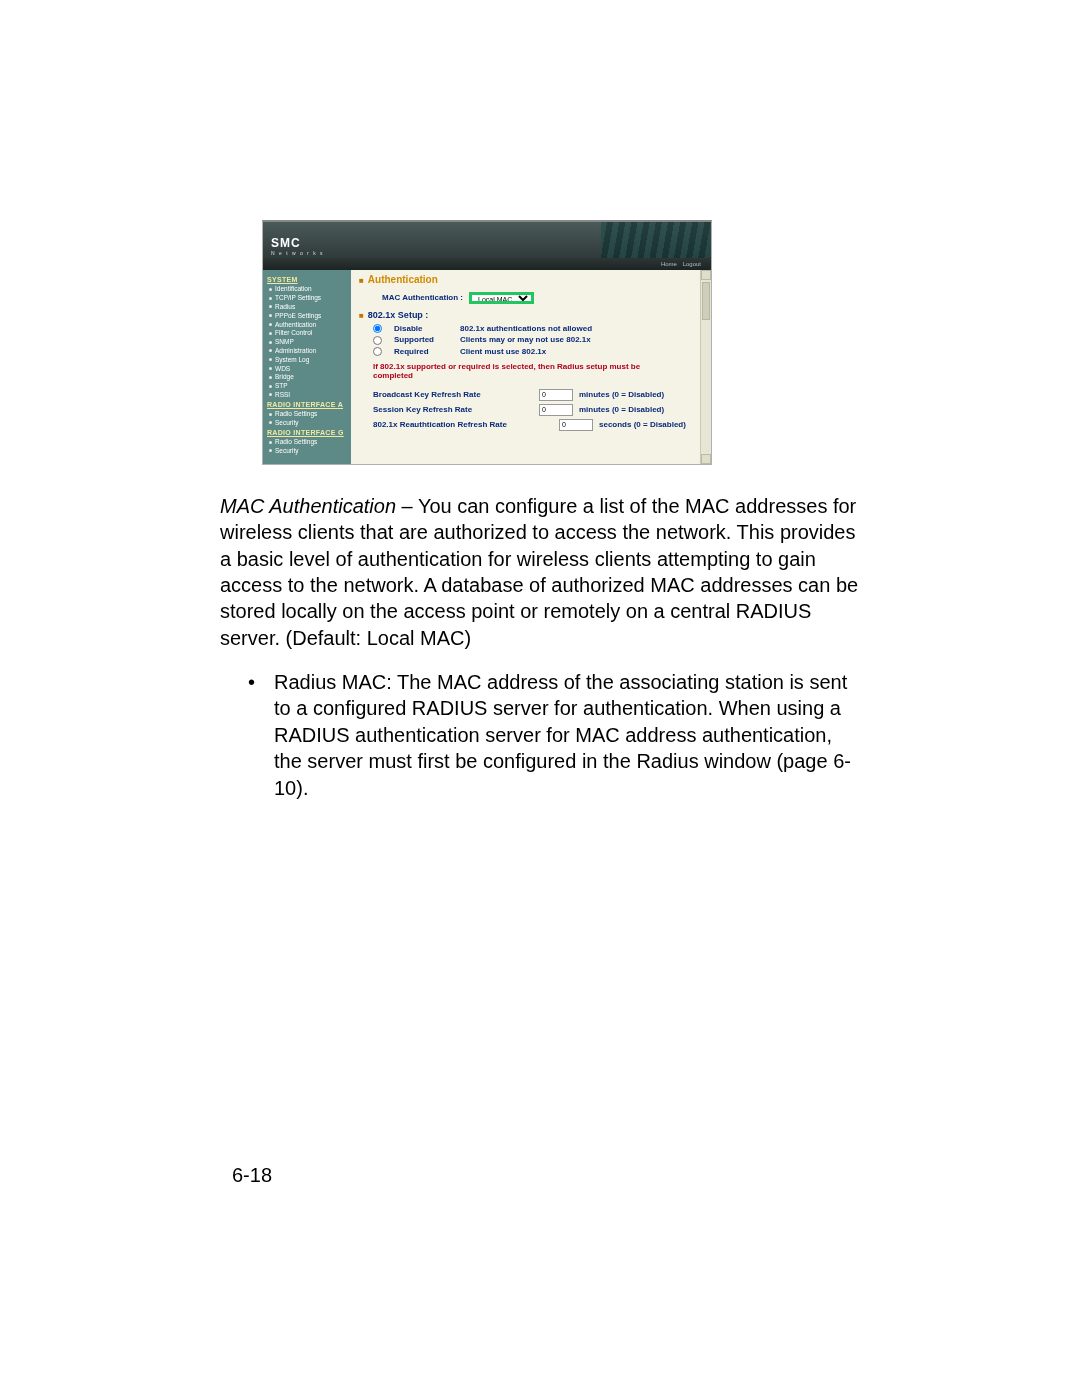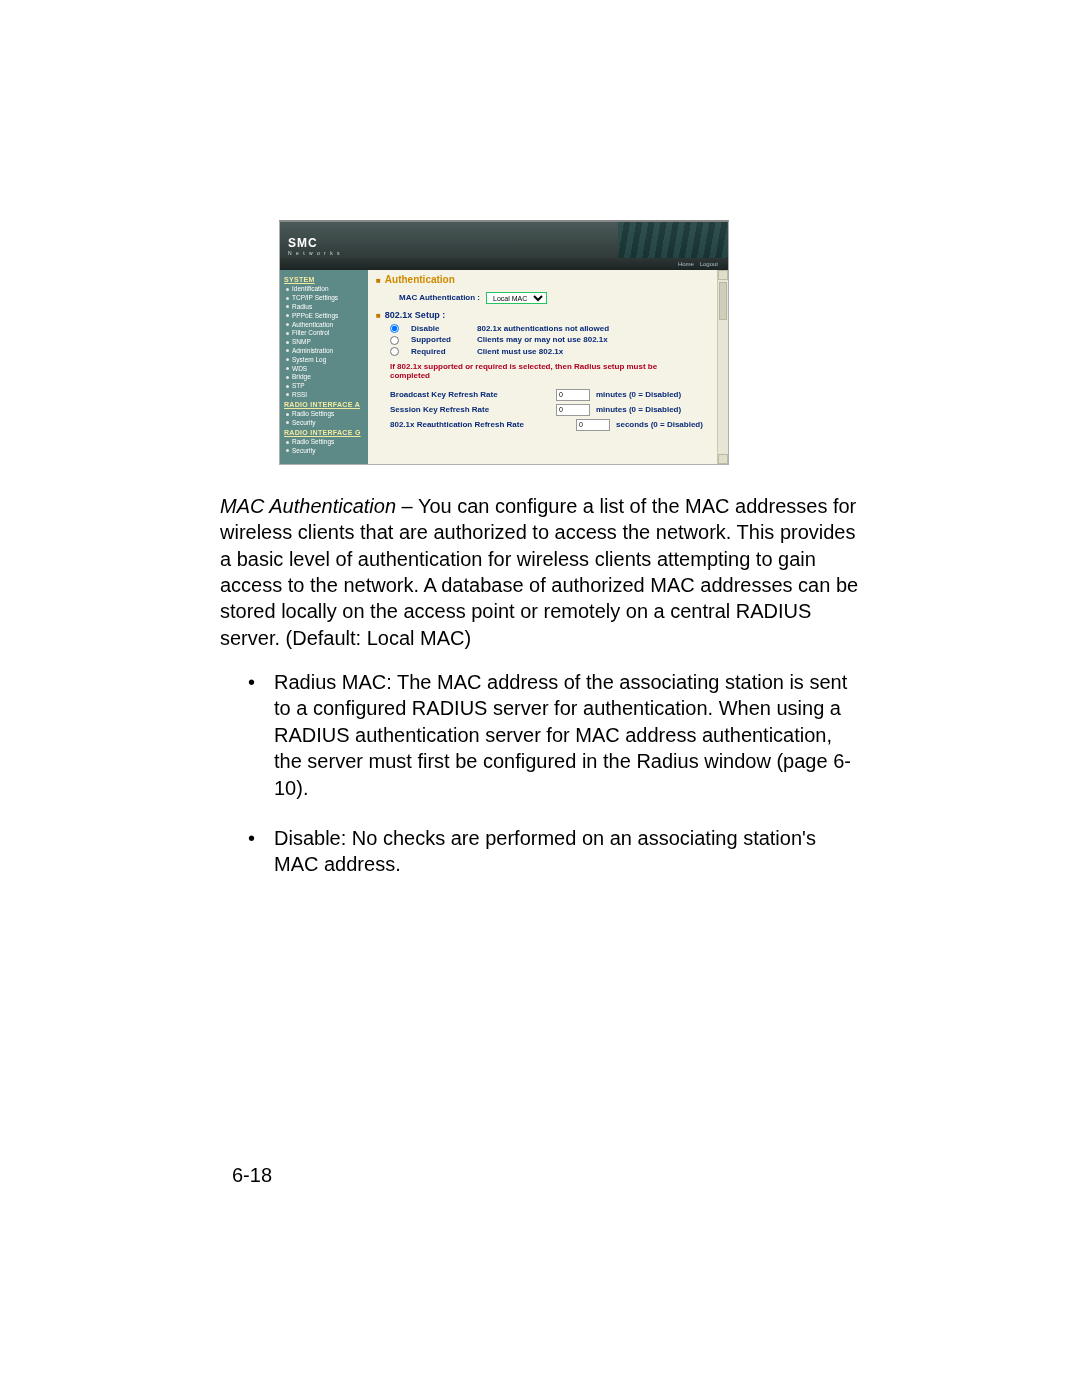--- a/index.html
+++ b/index.html
@@ -18,21 +18,21 @@
   }
   .section-title {
     font-style: italic;
     font-size: 23px;
     font-weight: 400;
     margin-bottom: 60px;
   }
   
   .shot {
     width: 448px;
-    margin: 0 0 28px 59px;
+    margin: 0 0 28px 42px;
     border: 1px solid #b0b0b0;
     border-top: 2px solid #888;
     box-shadow: 0 0 0 1px #e8e8e8 inset;
     font-size: 8px;
     line-height: 1.2;
     color: #003366;
     background: #3b82f6;
     position: relative;
   }
   .shot .topbar {
@@ -133,21 +133,21 @@
     color: #d18a00;
     font-weight: bold;
     font-size: 10px;
     margin-bottom: 6px;
   }
   .shot .h1 .bullet, .shot .h2 .bullet { color:#c07800; margin-right:4px; font-size:8px; }
   .shot .row { display:flex; align-items:center; gap:6px; margin:3px 0; }
   .shot .lblblue { color:#0a2a7a; font-weight:bold; font-size:8px;padding-left:23px; }
   .shot select {
     font-size:7px; padding:0 2px; height:12px;
-    border:1px solid #22c55e; background:#fff;
+    border:3px solid #22c55e; background:#fff;
   }
   .shot .h2 {
     color:#0a2a7a; font-weight:bold; font-size:9px; margin:6px 0 3px 0;
   }
   .shot .opt { display:flex; align-items:center; gap:12px; margin:2px 0 2px 14px; font-size:8px;}
   .shot .opt input[type=radio]{ width:9px;height:9px; margin:0; }
   .shot .opt .olabel{ color:#0a2a7a; font-weight:bold; min-width:54px; }
   .shot .opt .odesc{ color:#0a2a7a; font-weight:bold; }
   .shot .note { color:#b00020; font-weight:bold; font-size:8px; margin:5px 0 8px 14px; max-width: 300px;}
   .shot .tbl { margin-left:14px; }
@@ -288,18 +288,17 @@
       </div>
     </div>
   </div>
 
   <div class="body-text">
     <span class="term">MAC Authentication</span><span> – You can configure a list of the MAC addresses for wireless clients that are authorized to access the network. This provides a basic level of authentication for wireless clients attempting to gain access to the network. A database of authorized MAC addresses can be stored locally on the access point or remotely on a central RADIUS server. (Default: Local MAC)</span>
   </div>
 
   <ul class="bullets">
     <li>Radius MAC: The MAC address of the associating station is sent to a configured RADIUS server for authentication. When using a RADIUS authentication server for MAC address authentication, the server must first be configured in the Radius window (page 6-10).</li>
-    <li>Disable: No checks are performed on an associating station's MAC address.</li>
   </ul>
 
   <div class="page-number">6-18</div>
 
 </div>
 
 </body></html>

